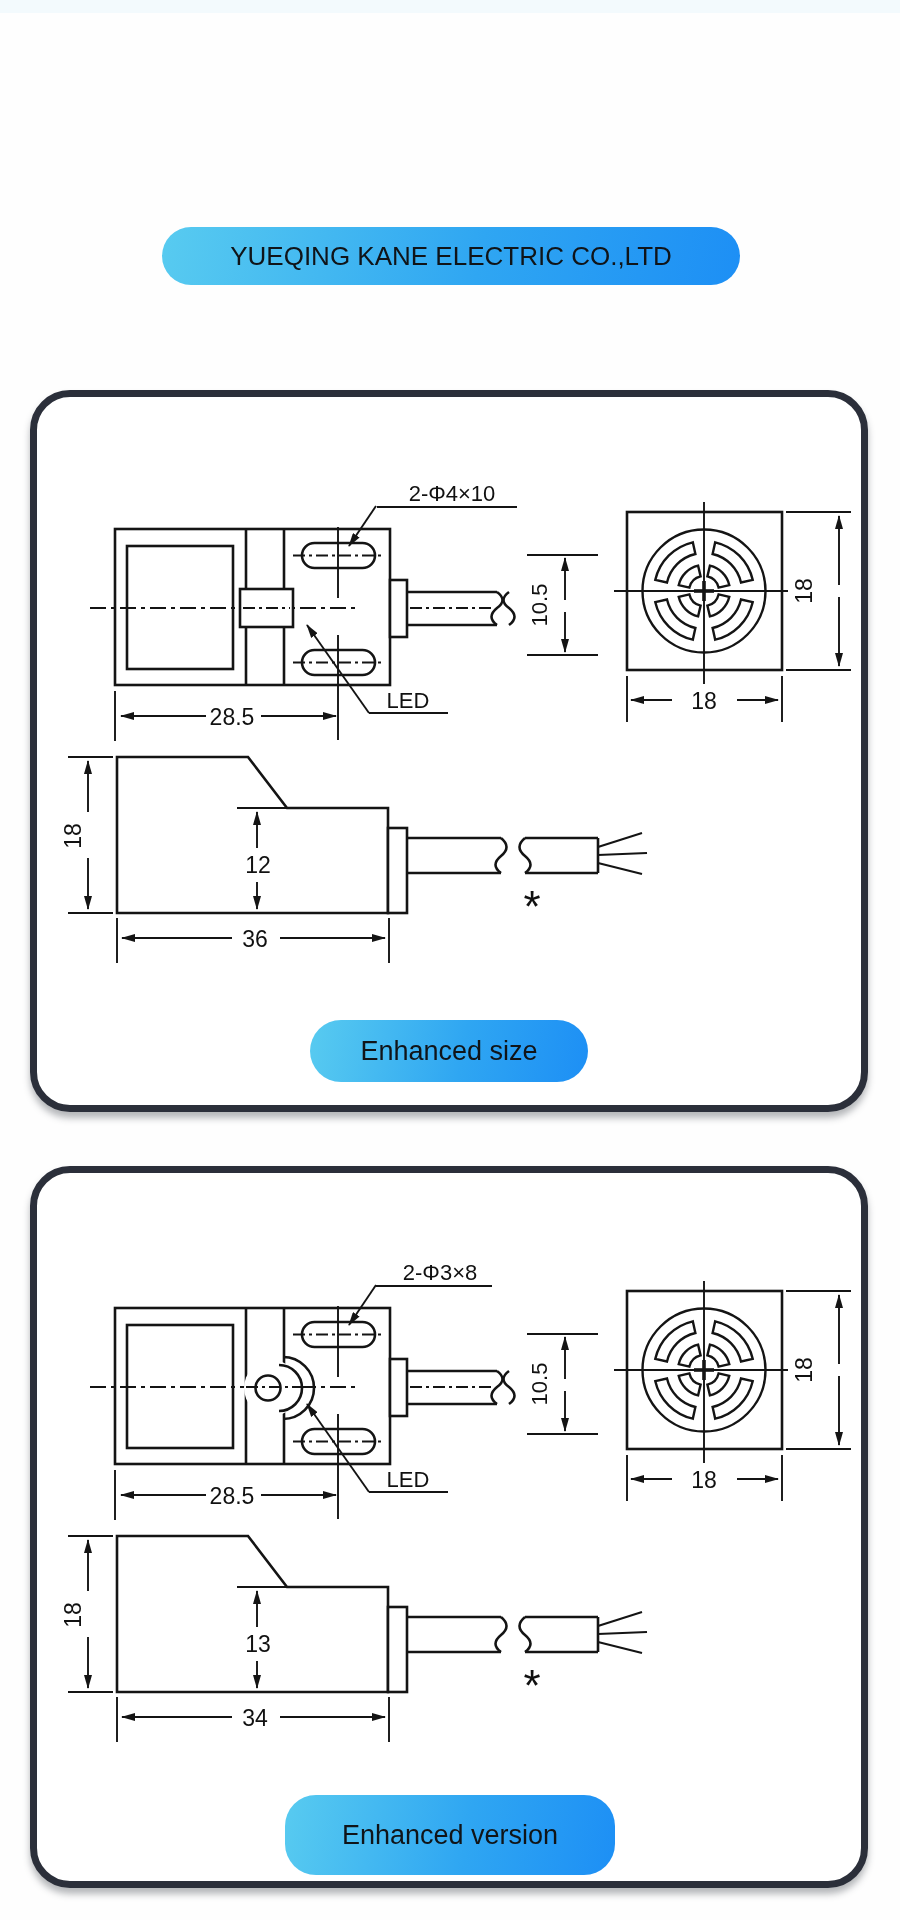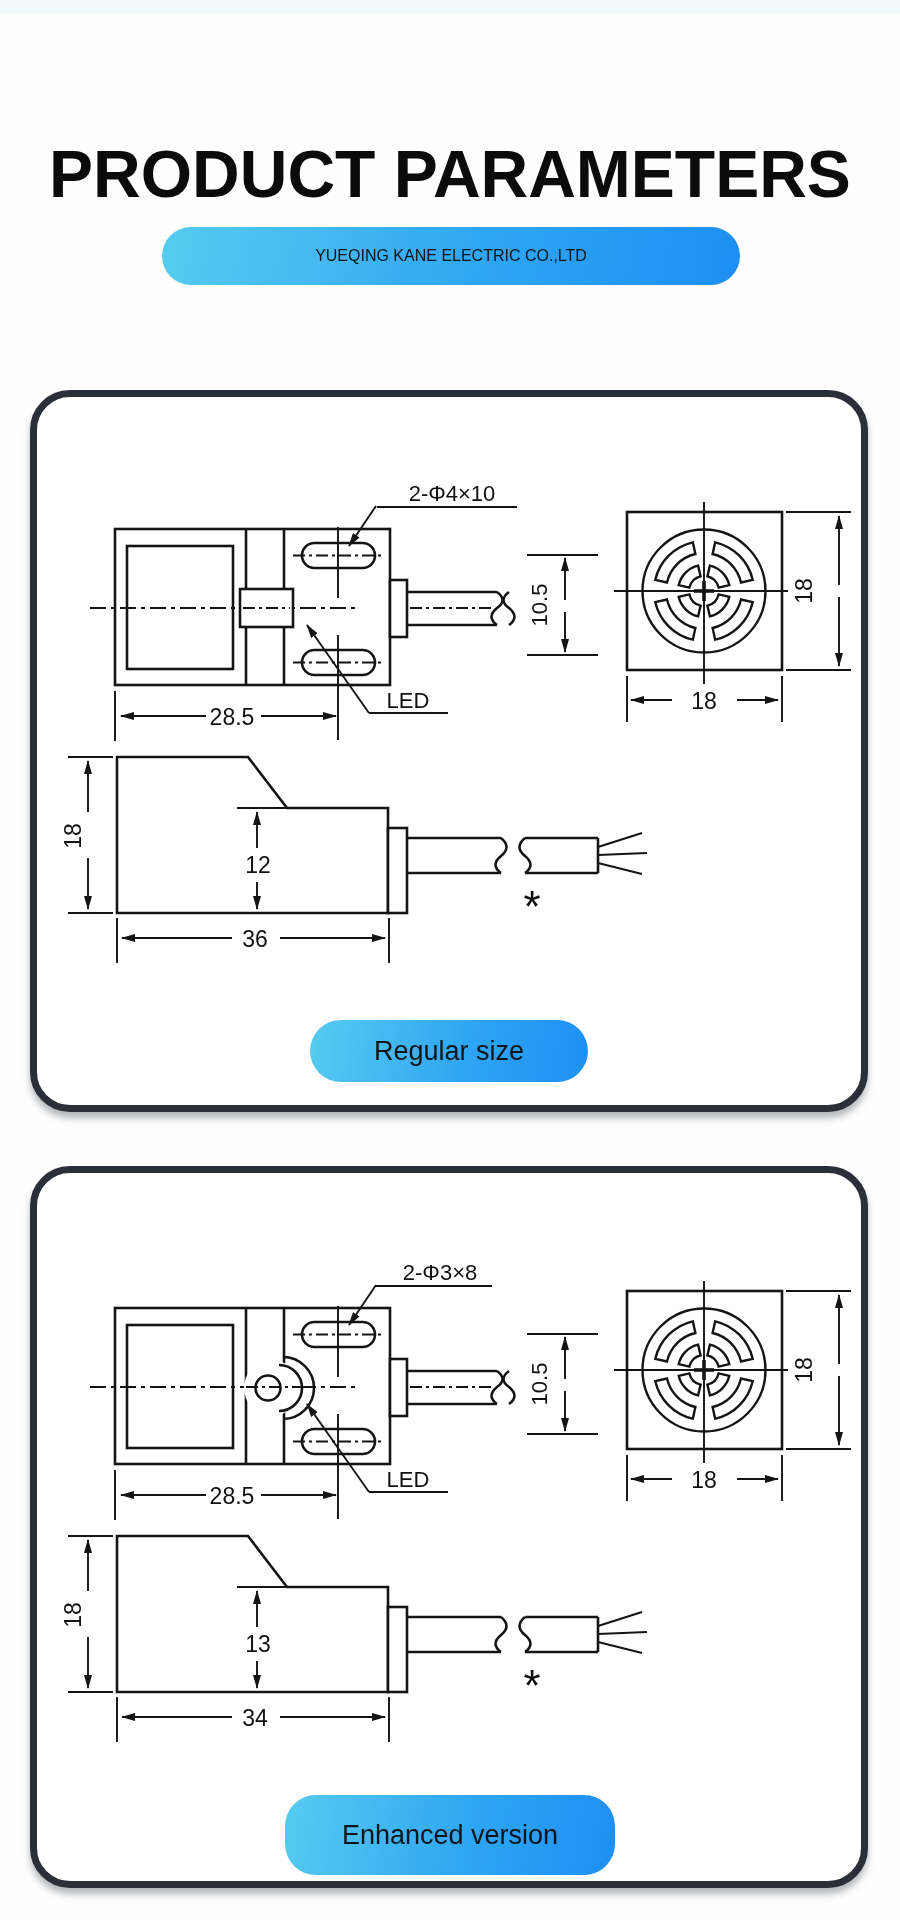--- a/index.html
+++ b/index.html
@@ -3,21 +3,21 @@
 <meta charset="utf-8">
 <style>
   html,body{margin:0;padding:0;background:#fff;}
   #page{position:relative;width:900px;height:1920px;background:#fefefe;overflow:hidden;
         font-family:"Liberation Sans",sans-serif;}
   #topstrip{position:absolute;left:0;top:0;width:900px;height:13px;background:#f3fafd;}
   #title{position:absolute;left:0;top:136px;width:900px;text-align:center;
          font-size:66px;font-weight:bold;color:#0b0b0b;letter-spacing:0px;white-space:nowrap;}
   .pill{position:absolute;border-radius:31px;display:flex;align-items:center;justify-content:center;
         color:#101418;background:linear-gradient(100deg,#58cbf0 0%,#2fa6f2 55%,#1d8ff5 100%);}
-  #company{left:162px;top:227px;width:578px;height:58px;font-size:16px;border-radius:29px;}
+  #company{left:162px;top:227px;width:578px;height:58px;font-size:26px;border-radius:29px;}
   #badge1{left:310px;top:1020px;width:278px;height:62px;font-size:27px;}
   #badge2{left:285px;top:1795px;width:330px;height:80px;font-size:27px;}
   .panel{position:absolute;left:30px;width:824px;background:#fff;border:7px solid #2b2f3a;
          border-radius:40px;box-shadow:0 6px 7px rgba(44,48,58,0.35);}
   #panel1{top:390px;height:708px;}
   #panel2{top:1166px;height:708px;}
   #overlay{position:absolute;left:0;top:0;}
   .s-main{stroke:#141414;stroke-width:2.6;}
   .s-med{stroke:#141414;stroke-width:2.4;}
   .s-thin{stroke:#141414;stroke-width:1.9;}
@@ -29,21 +29,20 @@
   .dim{font-size:23px;text-anchor:middle;}
   .dim-sm{font-size:22px;text-anchor:middle;}
   .lab{font-size:22px;text-anchor:middle;}
   .ast{font-size:44px;text-anchor:middle;}
 </style>
 </head>
 <body>
 
 <div id="page">
   <div id="topstrip"></div>
-  <div id="title">PRODUCT PARAMETERS</div>
   <div id="company" class="pill">YUEQING KANE ELECTRIC CO.,LTD</div>
 
   <div id="panel1" class="panel"></div>
   <div id="panel2" class="panel"></div>
 
   <svg id="overlay" width="900" height="1920" viewBox="0 0 900 1920">
     <defs>
       <marker id="ah" markerWidth="14" markerHeight="8" refX="13" refY="4" orient="auto" markerUnits="userSpaceOnUse">
         <path d="M0,0 L14,4 L0,8 Z" fill="#141414"></path>
       </marker>
@@ -174,15 +173,15 @@
     </g>
     <g>
       <use href="#g-side" y="779"></use>
       <text class="dim" x="81" y="1615" transform="rotate(-90 81 1615)">18</text>
       <text class="dim" x="258" y="1652">13</text>
       <text class="dim" x="255" y="1726">34</text>
       <text class="ast" x="532" y="1701">*</text>
     </g>
   </svg>
 
-  <div id="badge1" class="pill">Regular size</div>
+  <div id="badge1" class="pill">Enhanced size</div>
   <div id="badge2" class="pill">Enhanced version</div>
 </div>
 
 </body></html>

